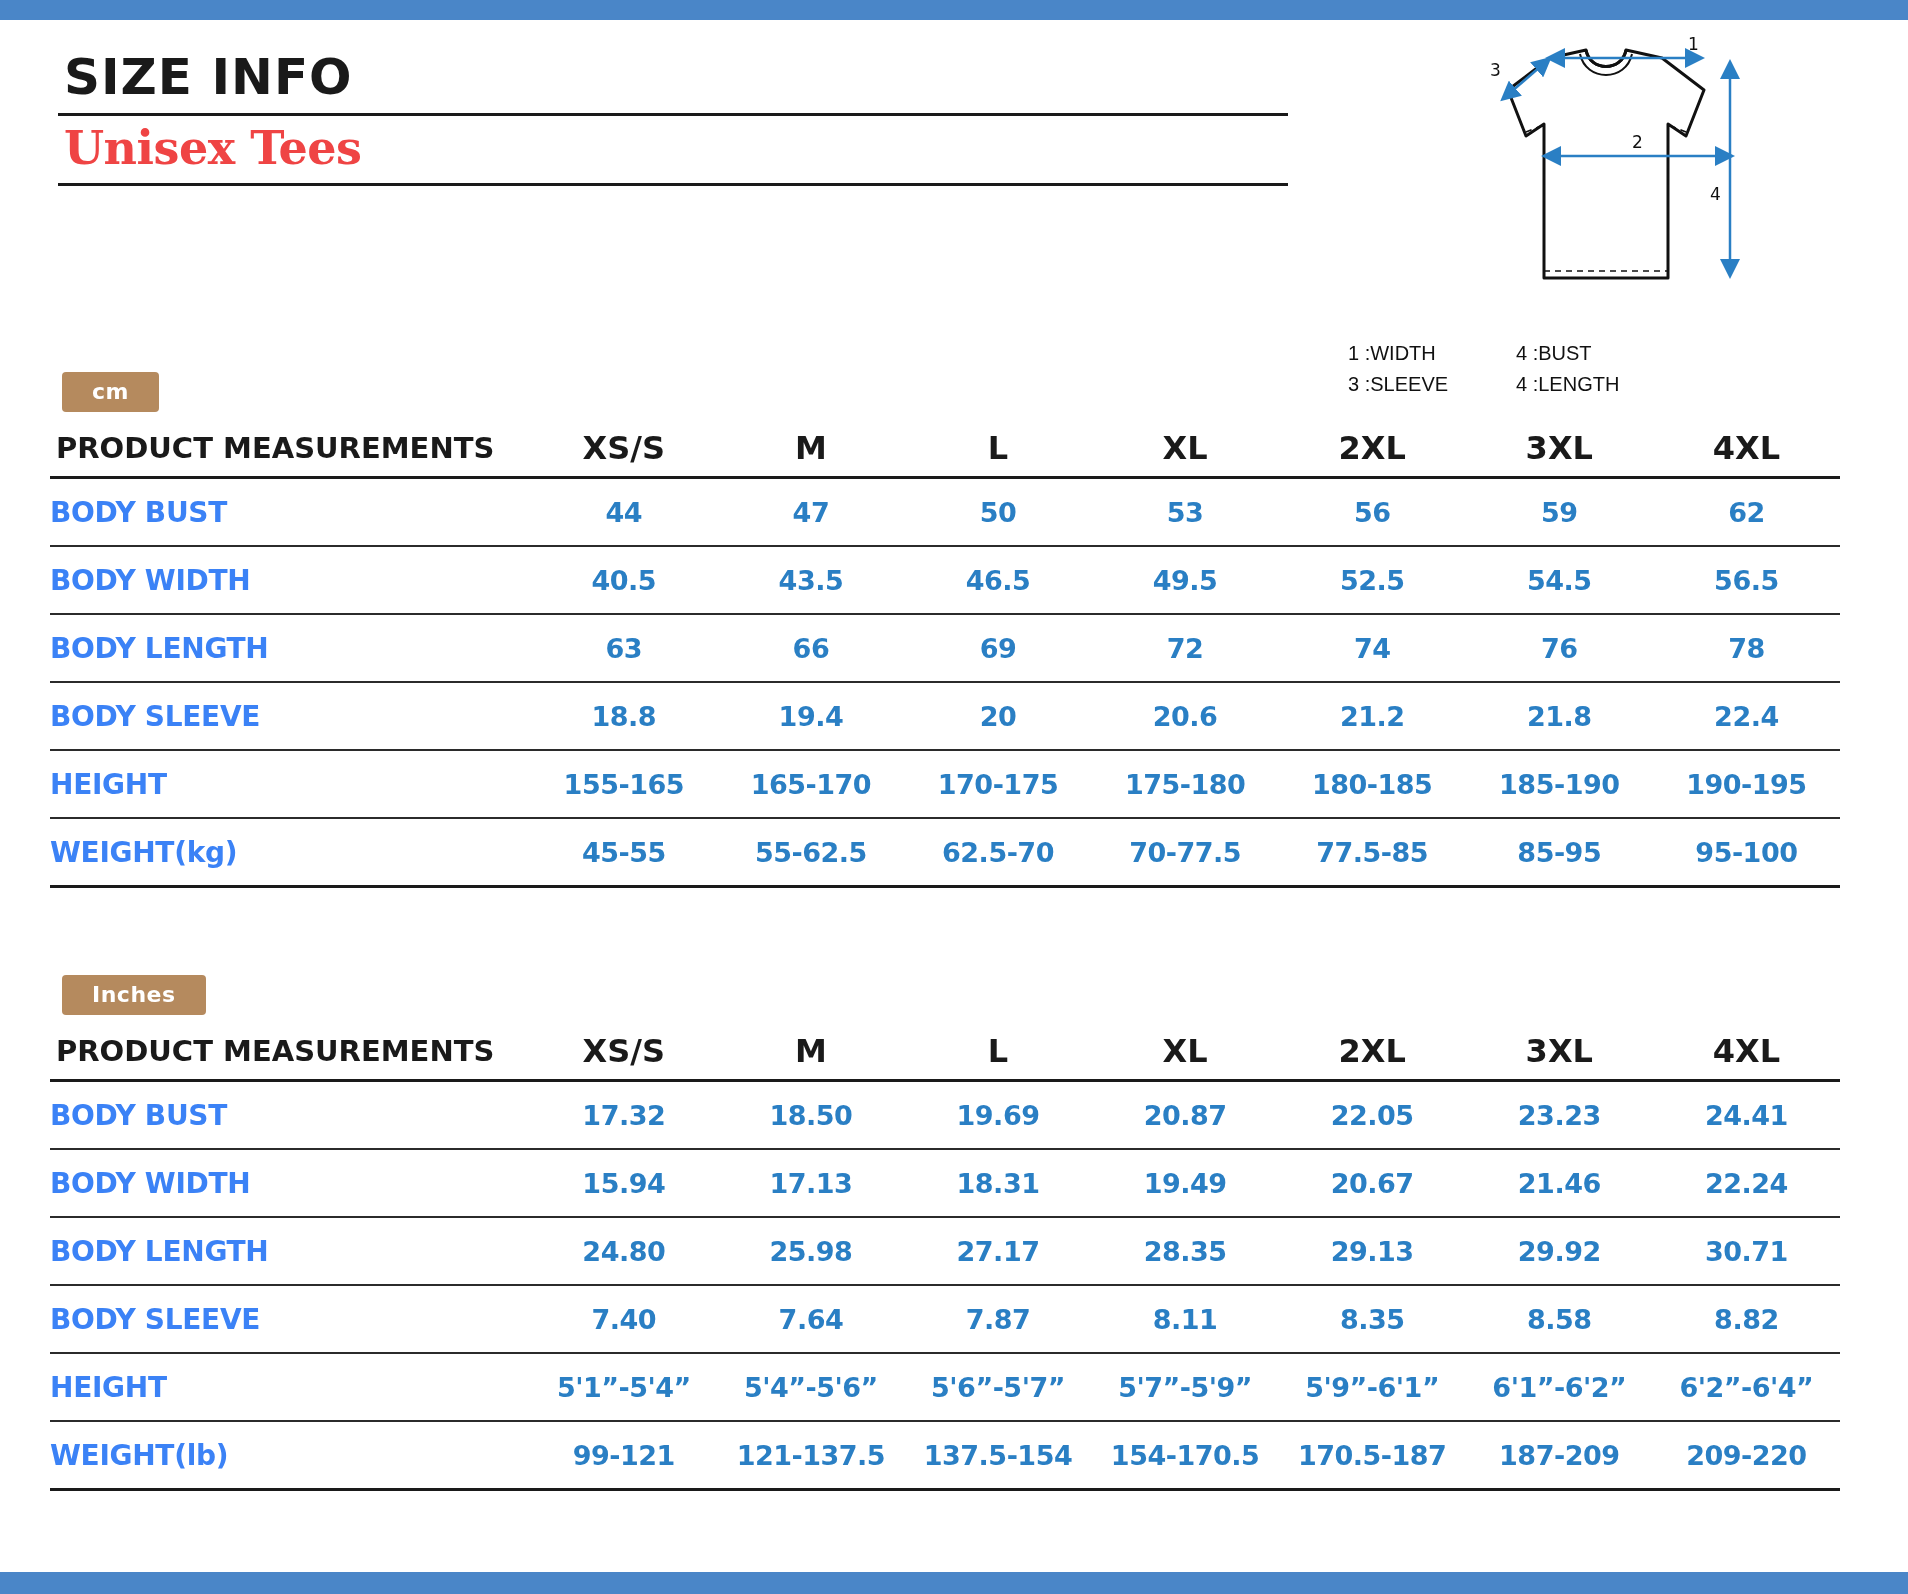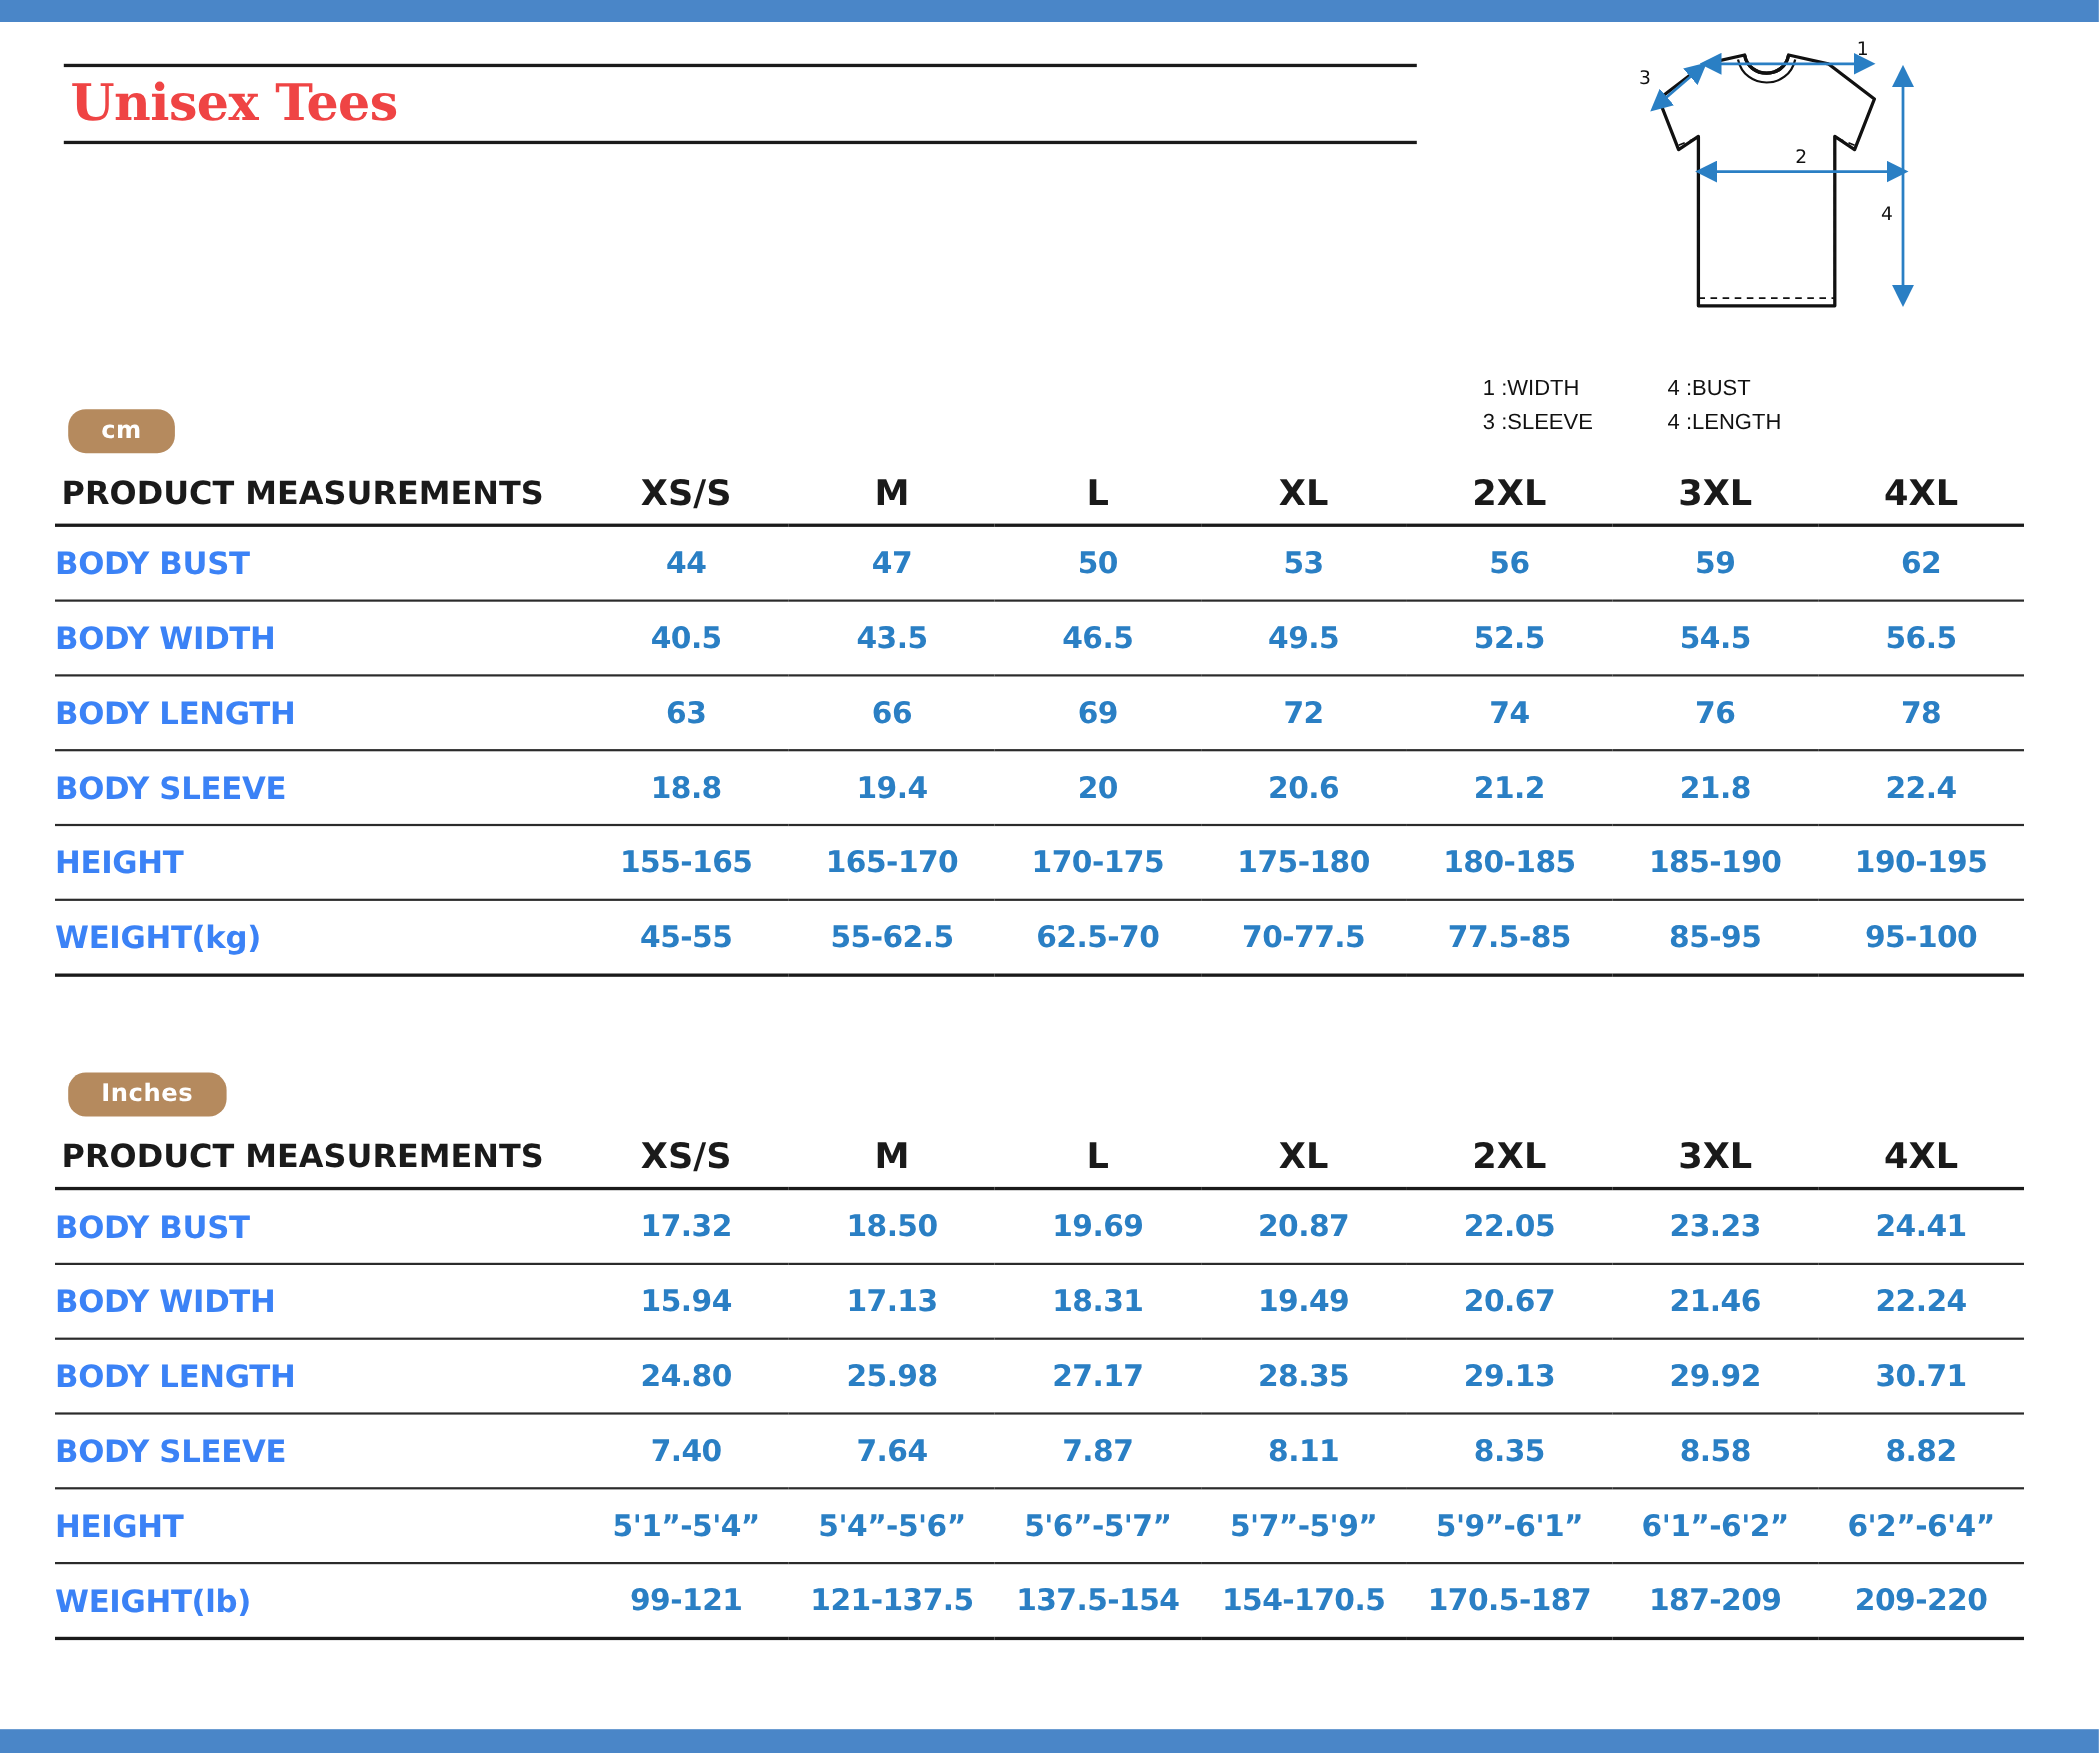--- a/index.html
+++ b/index.html
@@ -91,21 +91,21 @@
 
   
   .unit-pill {
     display: inline-block;
     background: #b58a5e;
     color: #ffffff;
     font-family: "DejaVu Sans", sans-serif;
     font-weight: bold;
     font-size: 22px;
     padding: 7px 30px 8px 30px;
-    border-radius: 16px;
+    border-radius: 4px;
     letter-spacing: 0.5px;
   }
   .pill-cm { position: absolute; top: 352px; left: 62px; }
   .pill-in { position: absolute; top: 955px; left: 62px; }
 
   
   table.size-table {
     position: absolute;
     left: 50px;
     width: 1790px;
@@ -163,20 +163,21 @@
   .col-size  { width: 187px; }
 </style>
 </head>
 <body>
 
 <div class="top-bar"></div>
 
 <div class="page">
 
   <div class="header">
+    <div class="title-main">SIZE INFO</div>
     <div class="rule"></div>
     <div class="title-sub">Unisex Tees</div>
     <div class="rule"></div>
   </div>
 
   <div class="diagram">
     <svg width="400" height="320" viewBox="0 0 400 320" xmlns="http://www.w3.org/2000/svg">
 
       <path d="M108 62 L150 30 L186 22 C190 44 222 44 226 22 L262 30 L304 62 L286 108 L268 96 L268 250 L144 250 L144 96 L126 108 Z" fill="#ffffff" stroke="#111111" stroke-width="3" stroke-linejoin="round"></path>
 

